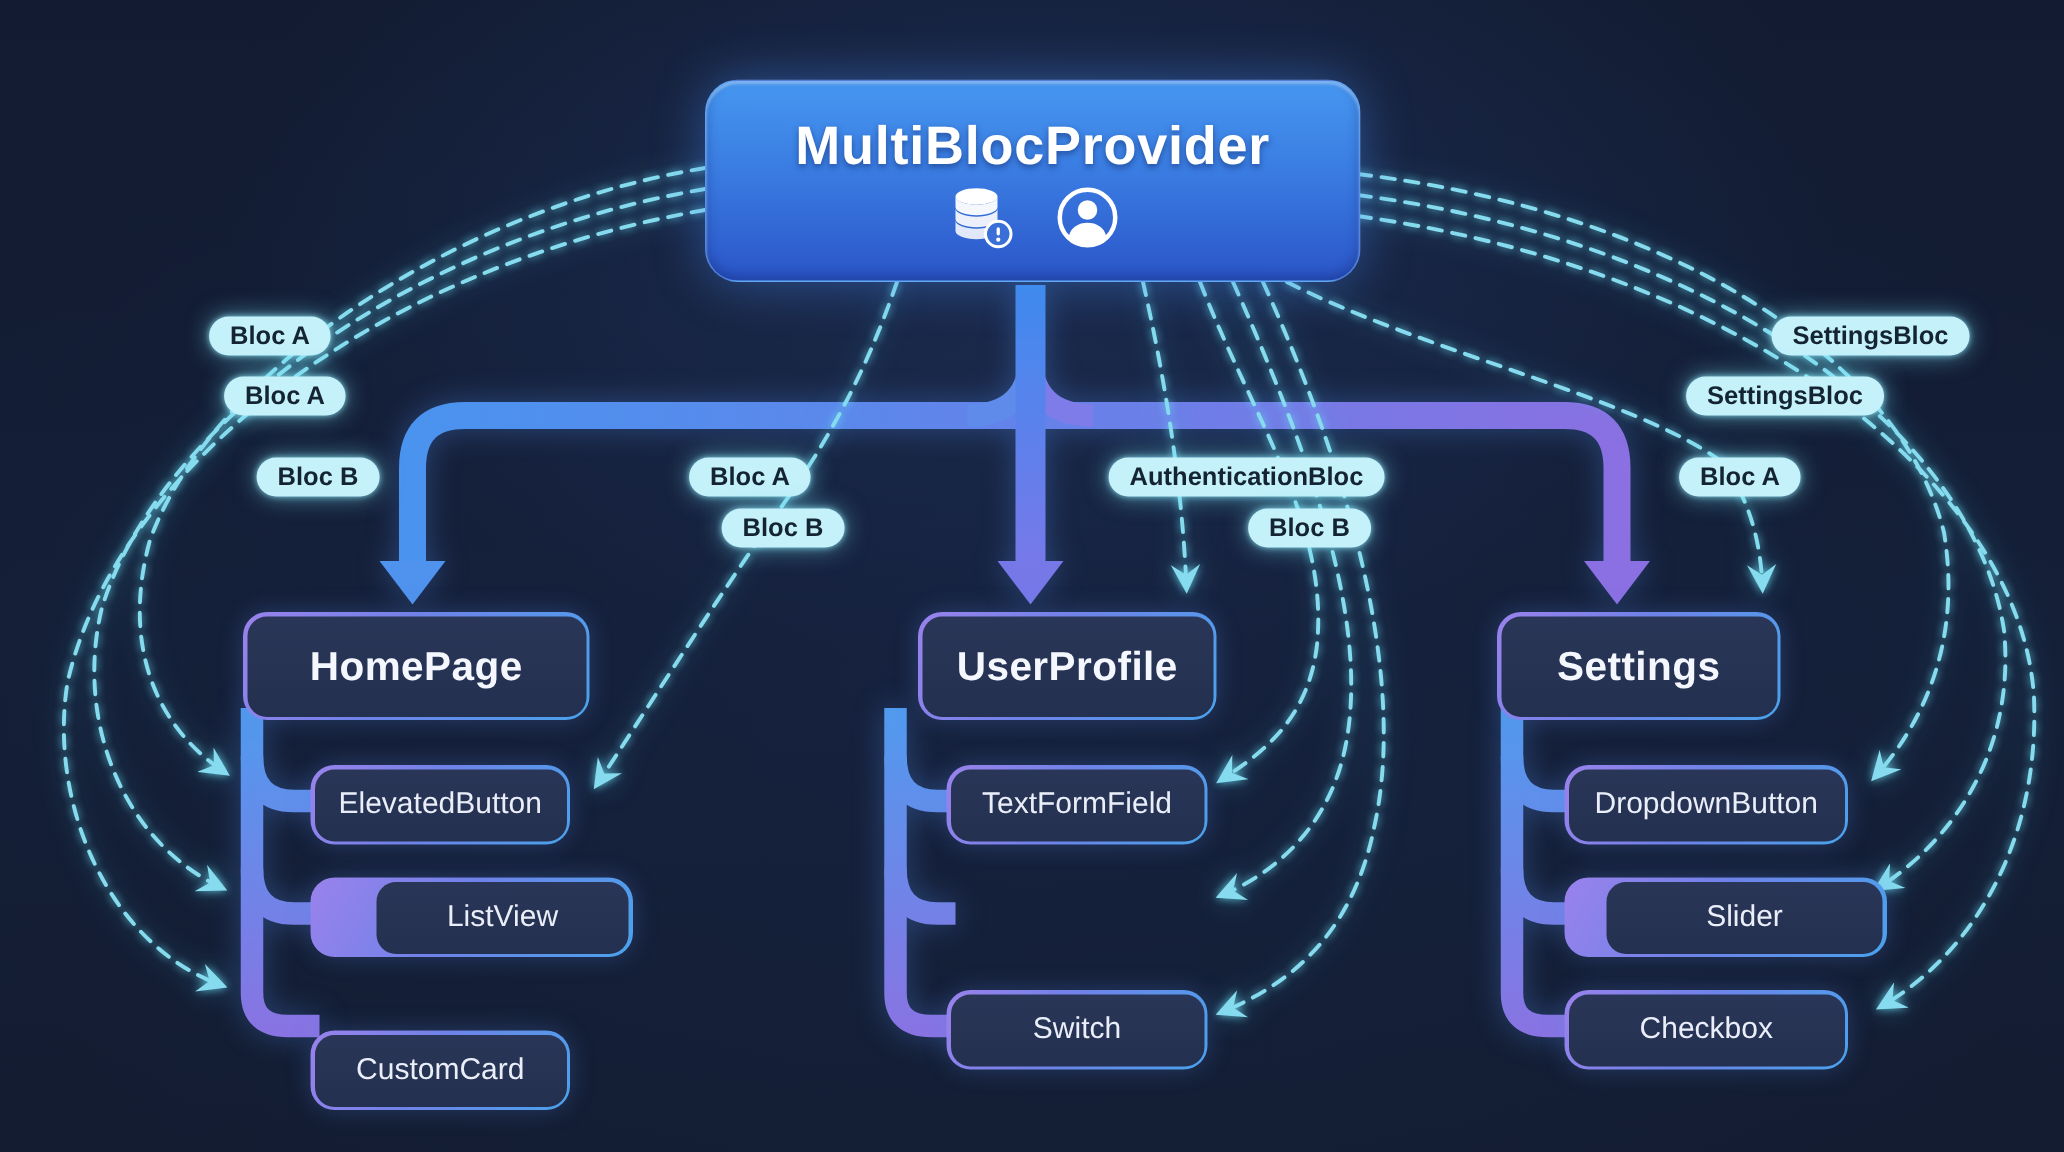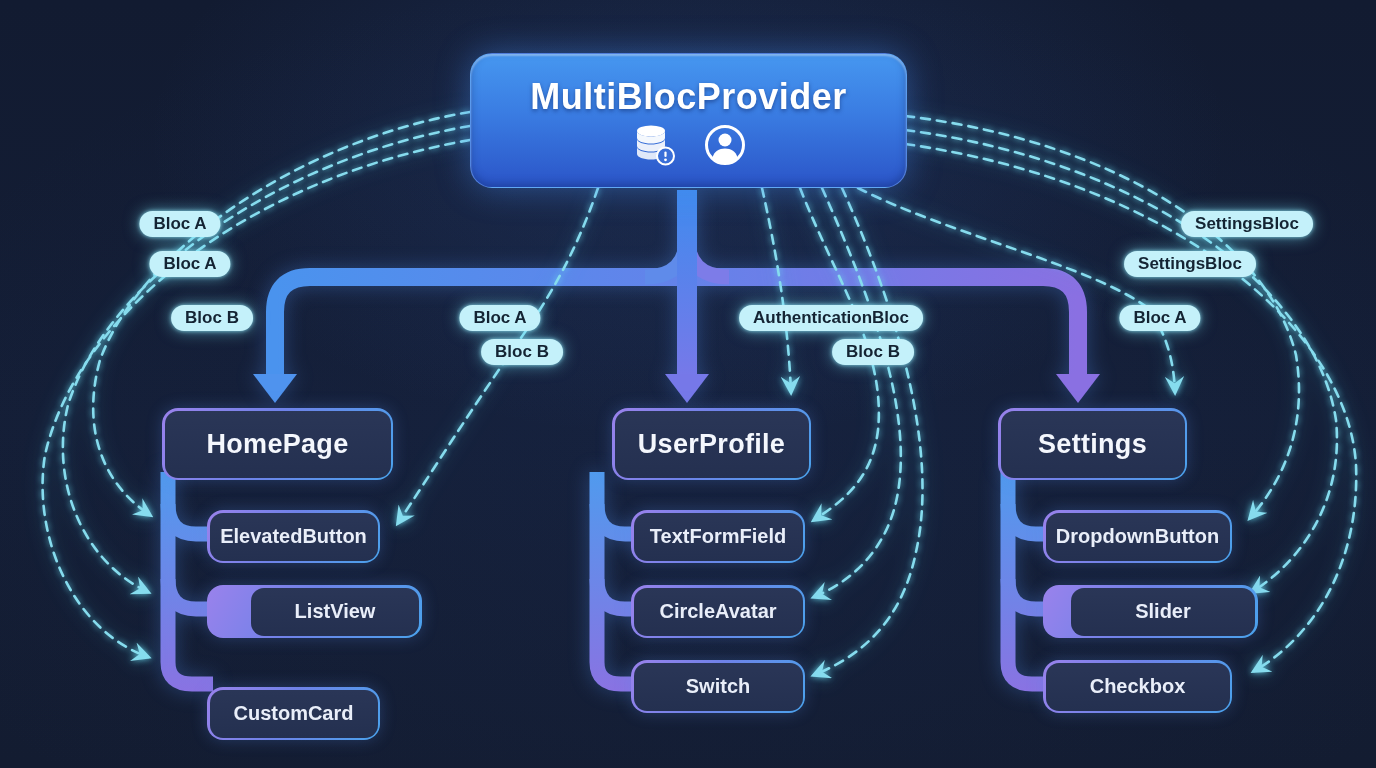--- a/index.html
+++ b/index.html
@@ -30,21 +30,21 @@
   .provider .icons{display:flex;gap:26px;align-items:center;}
 
   
   .gbox{position:absolute;border-radius:16px;padding:2.5px;
     background:linear-gradient(120deg,#9a82ec 0%,#6f82e8 45%,#4aa2ec 100%);
     box-shadow:0 0 16px rgba(90,140,235,.28);}
   .gbox .inner{width:100%;height:100%;border-radius:13px;box-sizing:border-box;
     background:linear-gradient(180deg,#2a3657,#243050);
     display:flex;align-items:center;justify-content:center;}
   .page .inner{font-size:27px;font-weight:bold;color:#f4f7fd;letter-spacing:.3px;}
-  .child .inner{font-size:20px;font-weight:700;color:#e9eef9;}
+  .child .inner{font-size:20px;font-weight:400;color:#e9eef9;}
 
   
   .pill{position:absolute;transform:translate(-50%,-50%);
     background:#c4f1fa;color:#142433;font-size:17px;font-weight:600;
     padding:3px 14px;border-radius:15px;white-space:nowrap;
     box-shadow:0 0 16px rgba(120,230,250,.55),0 0 4px rgba(160,240,255,.8);}
 </style>
 </head>
 <body>
 
@@ -154,23 +154,20 @@
   <div class="gbox child" style="left:207px;top:660px;width:168px;height:48px;margin-top:27px;">
     <div class="inner">CustomCard</div>
   </div>
 
   <div class="gbox page" style="left:588px;top:408px;width:194px;height:67px;margin-left:24px;">
     <div class="inner">UserProfile</div>
   </div>
   <div class="gbox child" style="left:631px;top:510px;width:169px;height:48px;">
     <div class="inner">TextFormField</div>
   </div>
-  <div class="gbox child" style="left:631px;top:585px;width:169px;height:48px;">
-    <div class="inner">CircleAvatar</div>
-  </div>
   <div class="gbox child" style="left:631px;top:660px;width:169px;height:48px;">
     <div class="inner">Switch</div>
   </div>
 
   <div class="gbox page" style="left:998px;top:408px;width:184px;height:67px;">
     <div class="inner">Settings</div>
   </div>
   <div class="gbox child" style="left:1043px;top:510px;width:184px;height:48px;">
     <div class="inner">DropdownButton</div>
   </div>

